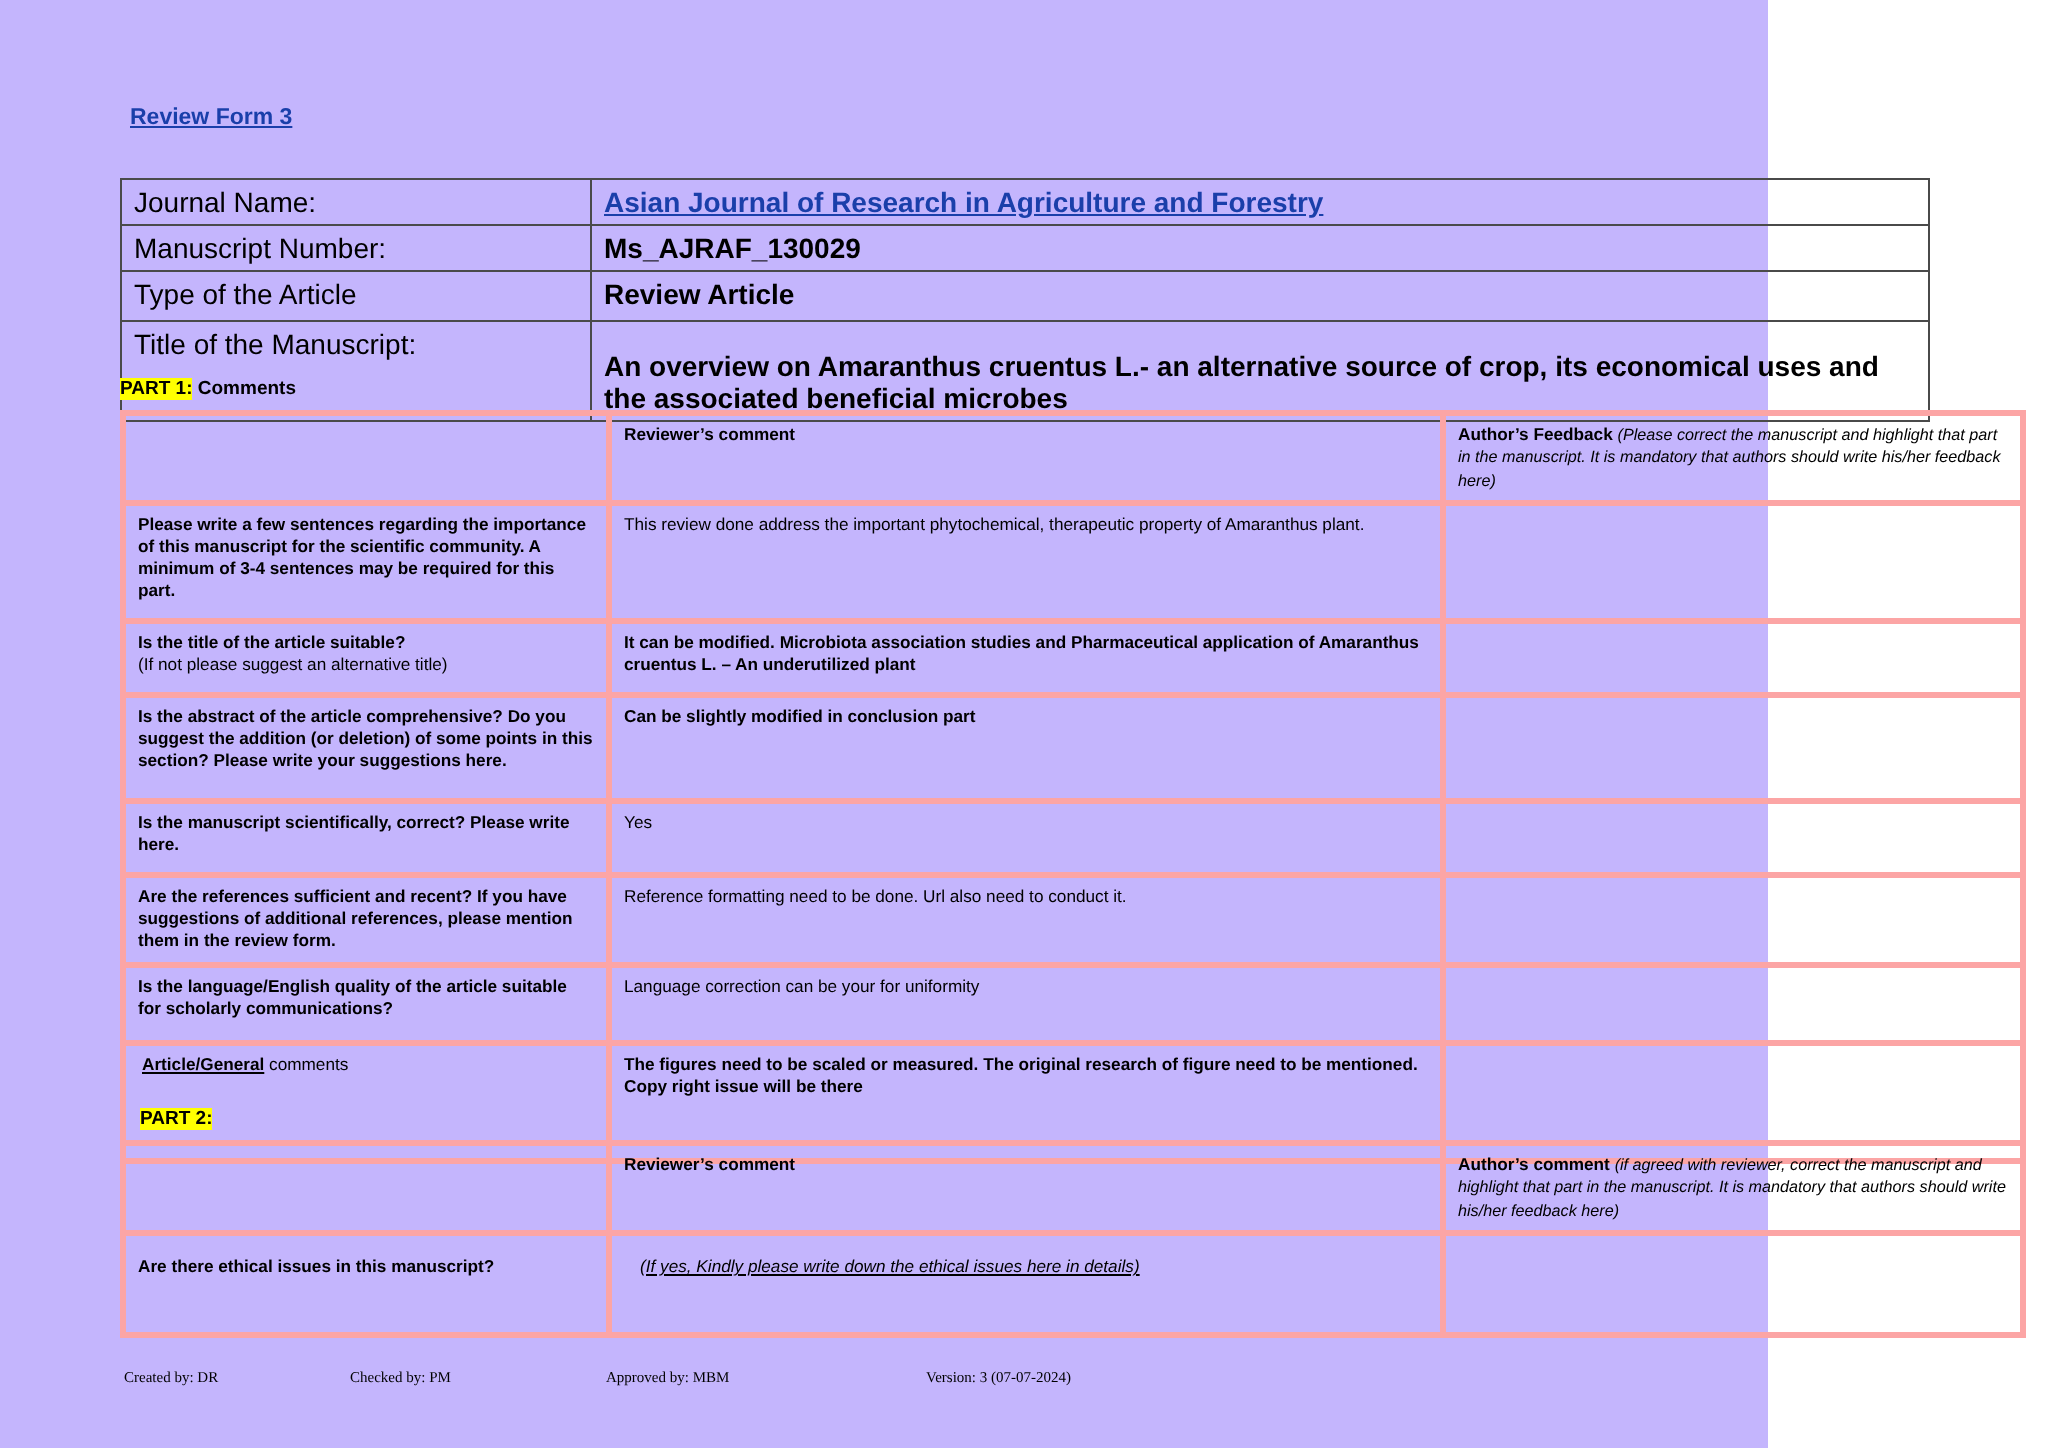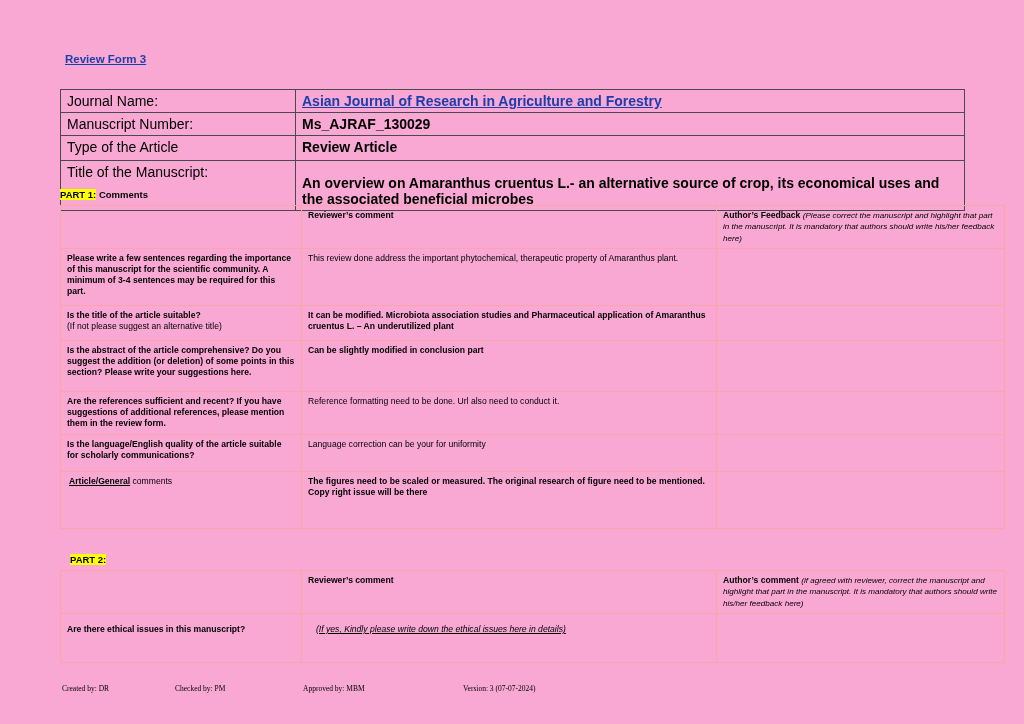--- a/index.html
+++ b/index.html
@@ -11,23 +11,23 @@
     width: 1024px;
     height: 724px;
     font-family: "Liberation Sans", sans-serif;
     color: #000000;
     position: relative;
     overflow: hidden;
   }
   .page {
     position: absolute;
     left: 0; top: 0;
-    width: 1024px;
+    width: 884px;
     height: 724px;
-    background: #f9a8d4;
+    background: #c4b5fd;
   }
   .title {
     position: absolute;
     left: 65px;
     top: 53px;
     font-size: 11.5px;
     font-weight: bold;
     color: #1a3faa;
     text-decoration: underline;
   }
@@ -65,21 +65,21 @@
     font-weight: bold;
   }
   .hl {
     background: #ffff00;
   }
   #part1-heading { left: 60px; top: 189px; }
   #part2-heading { left: 70px; top: 554px; }
 
   
   .part-table td {
-    border: 1px solid #fca5a5;
+    border: 3px solid #fca5a5;
     vertical-align: top;
     padding: 4px 6px;
     font-size: 8.6px;
     line-height: 1.27;
   }
   #part1-table {
     position: absolute;
     left: 60px;
     top: 205px;
     width: 905px;
@@ -199,20 +199,25 @@
       <td class="r-text r-bold r-indent">It can be modified. Microbiota association studies and  Pharmaceutical application of Amaranthus cruentus L. – An underutilized plant</td>
       <td></td>
     </tr>
 
     <tr>
       <td class="q-text" style="height:42px;">Is the abstract of the article comprehensive? Do you suggest the addition (or deletion) of some points in this section? Please write your suggestions here.</td>
       <td class="r-text r-bold r-indent">Can be slightly modified in conclusion part</td>
       <td></td>
     </tr>
 
+    <tr>
+      <td class="q-text" style="height:26px;">Is the manuscript scientifically, correct? Please write here.</td>
+      <td class="r-text">Yes</td>
+      <td></td>
+    </tr>
 
     <tr>
       <td class="q-text" style="height:34px;">Are the references sufficient and recent? If you have suggestions of additional references, please mention them in the review form.</td>
       <td class="r-text">Reference formatting need to be done. Url also need to conduct it.</td>
       <td></td>
     </tr>
 
     <tr>
       <td class="q-text" style="height:28px;">Is the language/English quality of the article suitable for scholarly communications?</td>
       <td class="r-text">Language correction can be your for uniformity</td>

